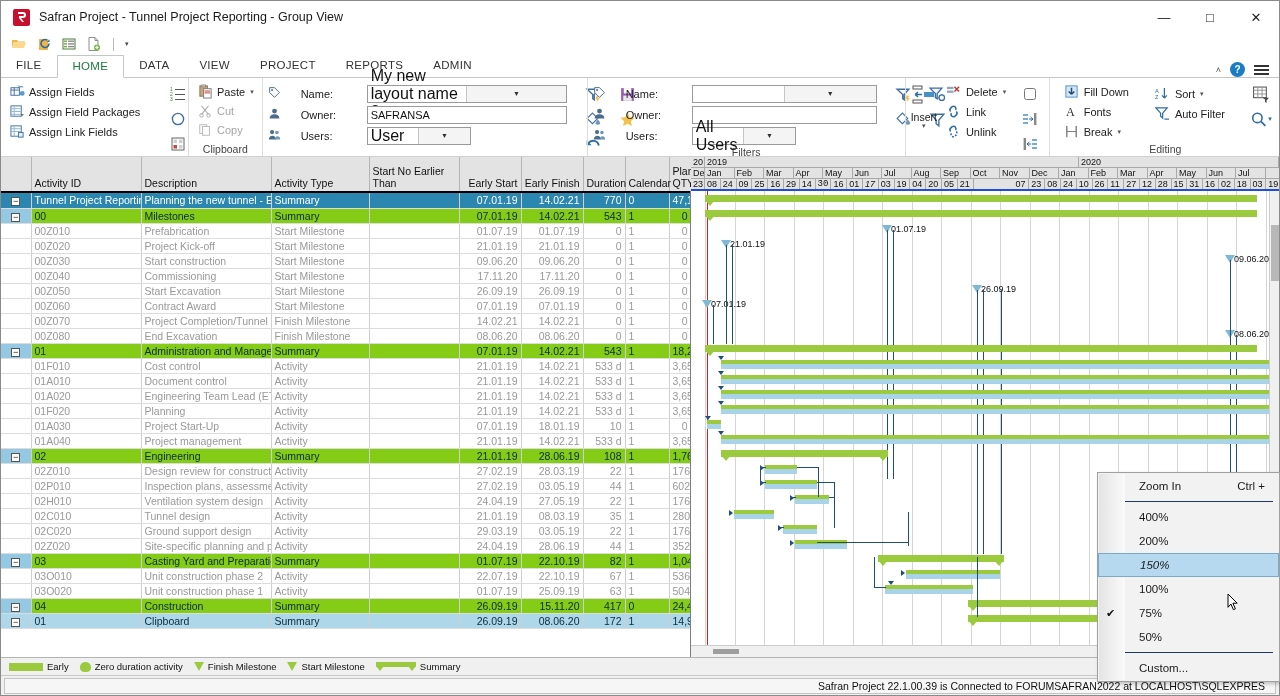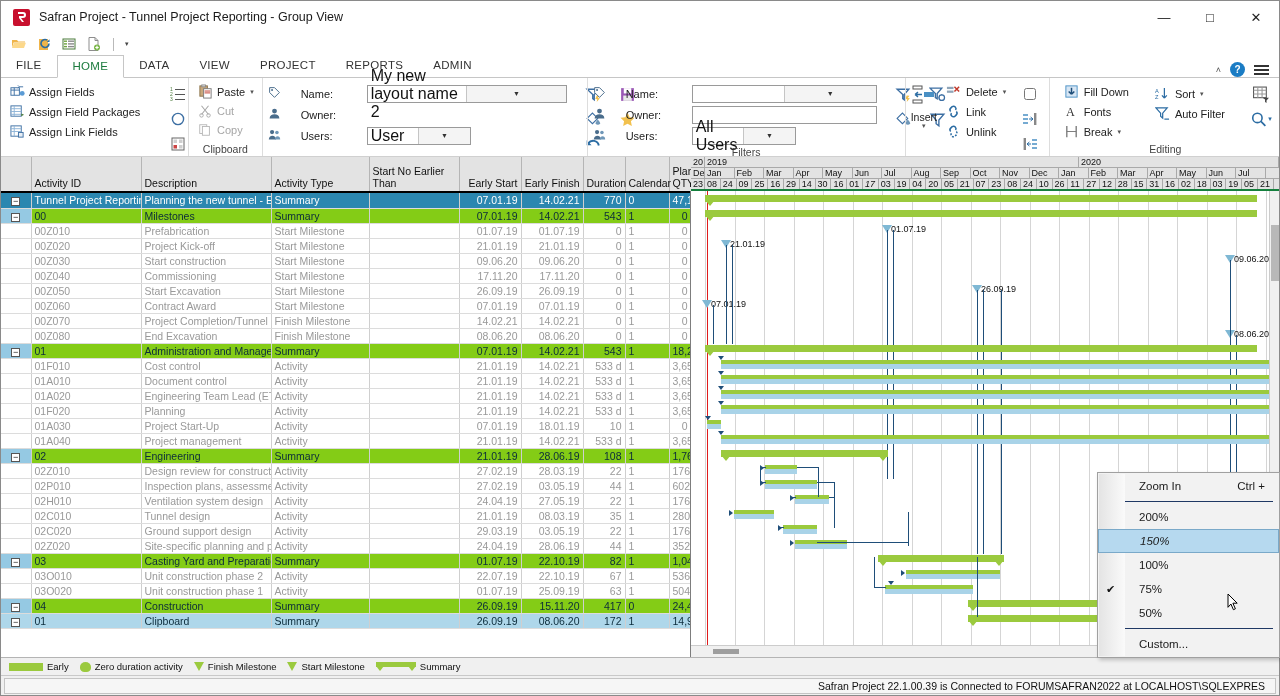--- a/index.html
+++ b/index.html
@@ -89,21 +89,21 @@
   .exp-cell { width:30px; text-align:center; border-right:1px solid #cfcfcf; }
   .expander { display:inline-flex; width:9px; height:9px; border:1px solid #555; background:#fff;
               align-items:center; justify-content:center; font-size:9px; line-height:7px; color:#111; }
   tr.r-root .exp-cell { background:#2b87b0; }
   tr.r-sum .exp-cell { background:#95c9e3; }
   tr.r-sum2 .exp-cell { background:#aed7ea; }
   .indent1 { padding-left:12px; }
   .indent2 { padding-left:22px; }
 
   
-  .gantt-head { background:#e3e3e3; border-bottom:2px solid #15803d; height:34px; position:relative; flex:0 0 34px;
+  .gantt-head { background:#e3e3e3; border-bottom:2px solid #1d4ed8; height:34px; position:relative; flex:0 0 34px;
                 overflow:hidden; }
   .gh-row { height:11px; display:flex; border-bottom:1px solid #a9a9a9; position:relative; }
   .gh-row:last-child { border-bottom:none;align-items:flex-end; }
   .gh-cell { border-right:1px solid #a9a9a9; font-size:9px; line-height:11px; padding-left:2px; color:#111;
              overflow:hidden; white-space:nowrap; flex:0 0 auto; }
   .gantt-body { flex:1; position:relative; overflow:hidden; background:#fff; }
   .glines { position:absolute; inset:0; }
   .gline { position:absolute; top:0; bottom:0; width:1px; background:#d5d5d5; }
   .bar { position:absolute; height:7px; }
   .bar.early { background:#9bca3e; }
@@ -352,20 +352,21 @@
             </div>
           </div>
           <div class="fieldrow">
             <span class="ic">
               <svg width="13" height="13" viewBox="0 0 16 16">
                   <circle cx="8" cy="5" r="3" fill="#4a6d8c"></circle>
                   <path d="M2 14c0-3.3 2.7-5 6-5s6 1.7 6 5z" fill="#4a6d8c"></path>
                 </svg>
             </span>
             <span class="flabel">Owner:</span>
+            <input class="txtin" style="width: 200px;" value="SAFRANSA">
           </div>
           <div class="fieldrow">
             <span class="ic">
               <svg width="13" height="13" viewBox="0 0 16 16">
                   <circle cx="5" cy="5" r="2.6" fill="#4a6d8c"></circle>
                   <circle cx="11" cy="5.5" r="2.2" fill="#6f97b8"></circle>
                   <path d="M1 14c0-3 2-4.6 4.4-4.6S9.8 11 9.8 14z" fill="#4a6d8c"></path>
                   <path d="M8.4 14c0-2.6 1.6-4 3.4-4s3.2 1.4 3.2 4z" fill="#6f97b8"></path>
                 </svg>
             </span>
@@ -1064,31 +1065,31 @@
           </div>
         <div class="gh-row" id="gh-weeks">
             <div class="gh-cell" style="width: 14px;">23</div>
             <div class="gh-cell" style="width: 15.8px;">08</div>
             <div class="gh-cell" style="width: 15.8px;">24</div>
             <div class="gh-cell" style="width: 15.8px;">09</div>
             <div class="gh-cell" style="width: 15.8px;">25</div>
             <div class="gh-cell" style="width: 15.8px;">16</div>
             <div class="gh-cell" style="width: 15.8px;">29</div>
             <div class="gh-cell" style="width: 15.8px;">14</div>
-            <div class="gh-cell" style="width: 15.8px;">30</div>
+            <div class="gh-cell" style="width: 15.8px; font-family: Liberation Mono, monospace;">30</div>
             <div class="gh-cell" style="width: 15.8px;">16</div>
             <div class="gh-cell" style="width: 15.8px;">01</div>
             <div class="gh-cell" style="width: 15.8px; font-style: italic;">17</div>
             <div class="gh-cell" style="width: 15.8px;">03</div>
             <div class="gh-cell" style="width: 15.8px;">19</div>
             <div class="gh-cell" style="width: 15.8px;">04</div>
             <div class="gh-cell" style="width: 15.8px;">20</div>
             <div class="gh-cell" style="width: 15.8px;">05</div>
             <div class="gh-cell" style="width: 15.8px;">21</div>
-            <div class="gh-cell" style="width: 15.8px;">07</div>
+            <div class="gh-cell" style="width: 15.8px; margin-left: 40px;">07</div>
             <div class="gh-cell" style="width: 15.8px;">23</div>
             <div class="gh-cell" style="width: 15.8px;">08</div>
             <div class="gh-cell" style="width: 15.8px;">24</div>
             <div class="gh-cell" style="width: 15.8px;">10</div>
             <div class="gh-cell" style="width: 15.8px;">26</div>
             <div class="gh-cell" style="width: 15.8px;">11</div>
             <div class="gh-cell" style="width: 15.8px;">27</div>
             <div class="gh-cell" style="width: 15.8px;">12</div>
             <div class="gh-cell" style="width: 15.8px;">28</div>
             <div class="gh-cell" style="width: 15.8px;">15</div>
@@ -1266,20 +1267,23 @@
 
   <div class="ctxmenu" id="ctxmenu" style="left:1096px; top:471px; width:183px;">
     <div class="gutter"></div>
     <div id="ctx-items">
         <div class="ctxitem">
           <span>Zoom In</span>
           <span class="accel">Ctrl +</span>
         </div>
         <div class="ctxsep"></div>
         <div class="ctxitem">
+          <span>400%</span>
+        </div>
+        <div class="ctxitem">
           <span>200%</span>
         </div>
         <div class="ctxitem highlight">
           <span>150%</span>
         </div>
         <div class="ctxitem">
           <span>100%</span>
         </div>
         <div class="ctxitem">
           <span class="check">✔</span>

